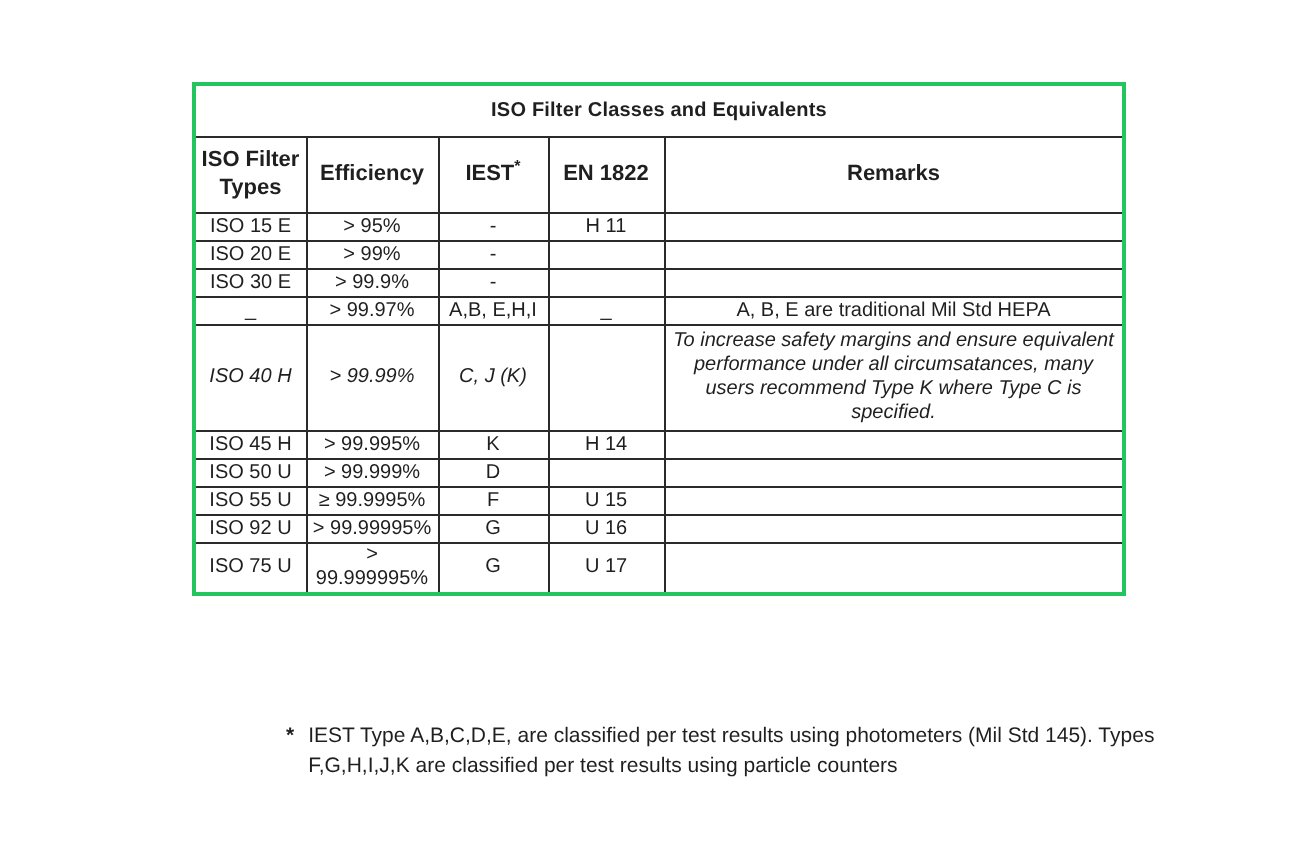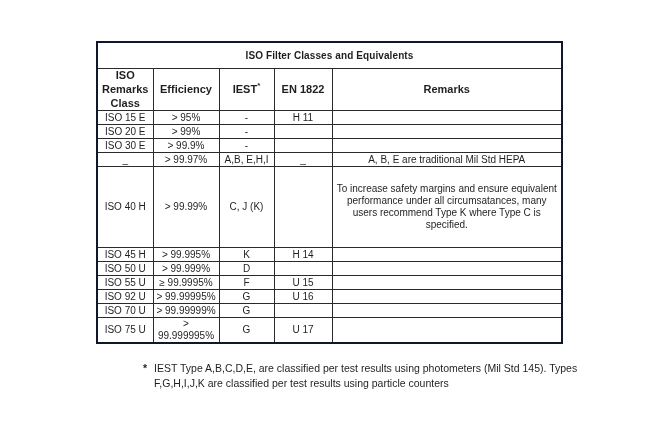--- a/index.html
+++ b/index.html
@@ -17,21 +17,21 @@
   }
   .table-wrap {
     position: absolute;
     left: 96px;
     top: 41px;
   }
   table.iso-table {
     border-collapse: collapse;
     table-layout: fixed;
     width: 465px;
-    border: 2px solid #0f172a;
+    border: 2px solid #22c55e;
   }
   table.iso-table td {
     border: 1px solid #2a2a2a;
     text-align: center;
     vertical-align: middle;
     font-size: 10px;
     padding: 0 2px;
     overflow: hidden;
     line-height: 1.2;
   }
@@ -45,21 +45,22 @@
     font-weight: bold;
     font-size: 11px;
     height: 37px;
     line-height: 1.25;
   }
   tr.data-row td {
     height: 13px;
   }
   tr.tall-row td {
     height: auto;
-    padding: 16px 4px;
+    padding: 2px 4px;
+    font-style: italic;
   }
   td.remarks-cell {
     padding: 0 6px;
     line-height: 1.3;
   }
   sup.iest-sup {
     font-size: 8px;
     vertical-align: super;
     line-height: 0;
   }
@@ -88,21 +89,21 @@
         <col style="width:66px">
         <col style="width:55px">
         <col style="width:58px">
         <col style="width:230px">
     </colgroup>
     <tbody>
       <tr>
         <td class="title-cell" colspan="5">ISO Filter Classes and Equivalents</td>
       </tr>
       <tr class="header-row">
-        <td>ISO Remarks Class</td>
+        <td>ISO Filter Types</td>
         <td>Efficiency</td>
         <td><span>IEST</span><sup class="iest-sup">*</sup></td>
         <td>EN 1822</td>
         <td>Remarks</td>
       </tr>
 
       <tr class="data-row">
         <td>ISO 15 E</td>
         <td>&gt; 95%</td>
         <td>-</td>
@@ -159,27 +160,20 @@
         <td class="remarks-cell"></td>
       </tr>
       <tr class="data-row">
         <td>ISO 92 U</td>
         <td>&gt; 99.99995%</td>
         <td>G</td>
         <td>U 16</td>
         <td class="remarks-cell"></td>
       </tr>
       <tr class="data-row">
-        <td>ISO 70 U</td>
-        <td>&gt; 99.99999%</td>
-        <td>G</td>
-        <td></td>
-        <td class="remarks-cell"></td>
-      </tr>
-      <tr class="data-row">
         <td>ISO 75 U</td>
         <td>&gt; 99.999995%</td>
         <td>G</td>
         <td>U 17</td>
         <td class="remarks-cell"></td>
       </tr>
     </tbody>
   </table>
 </div>
 

